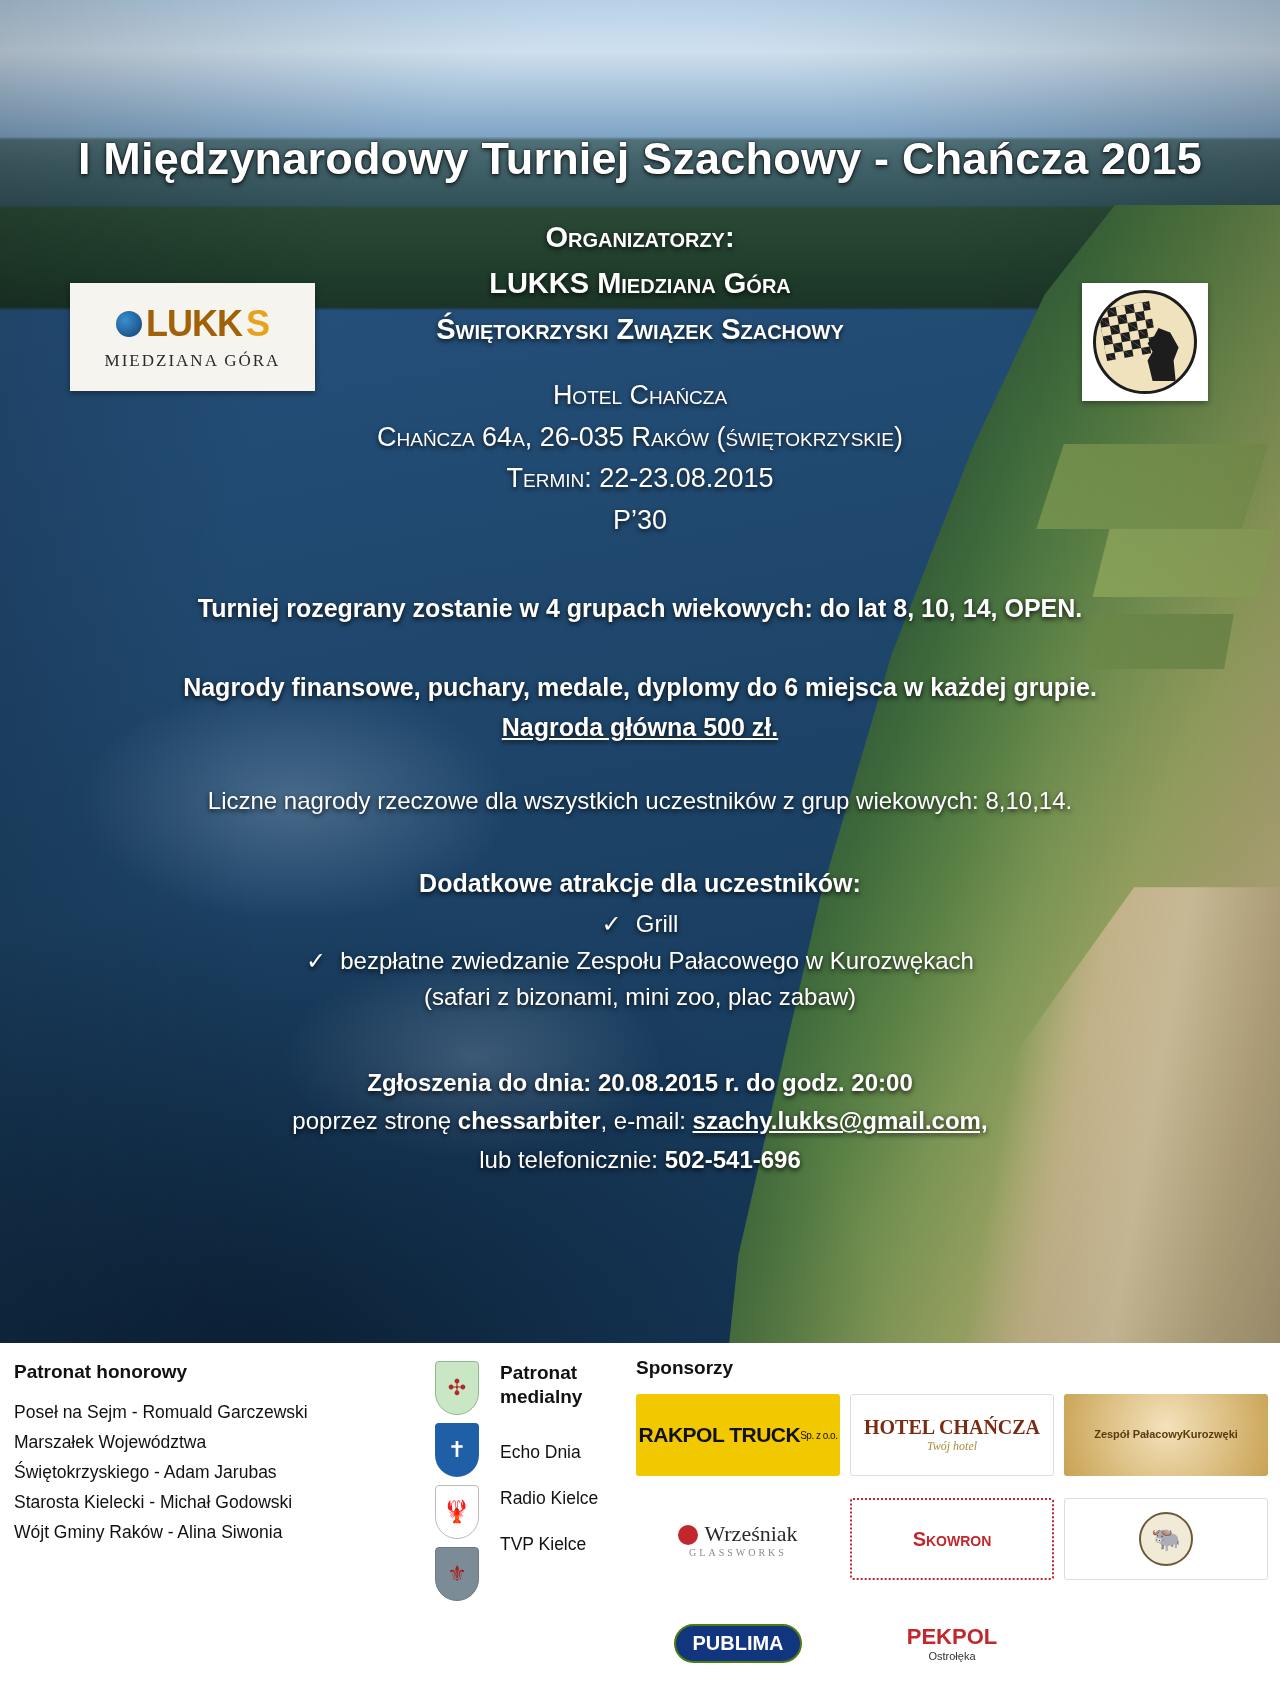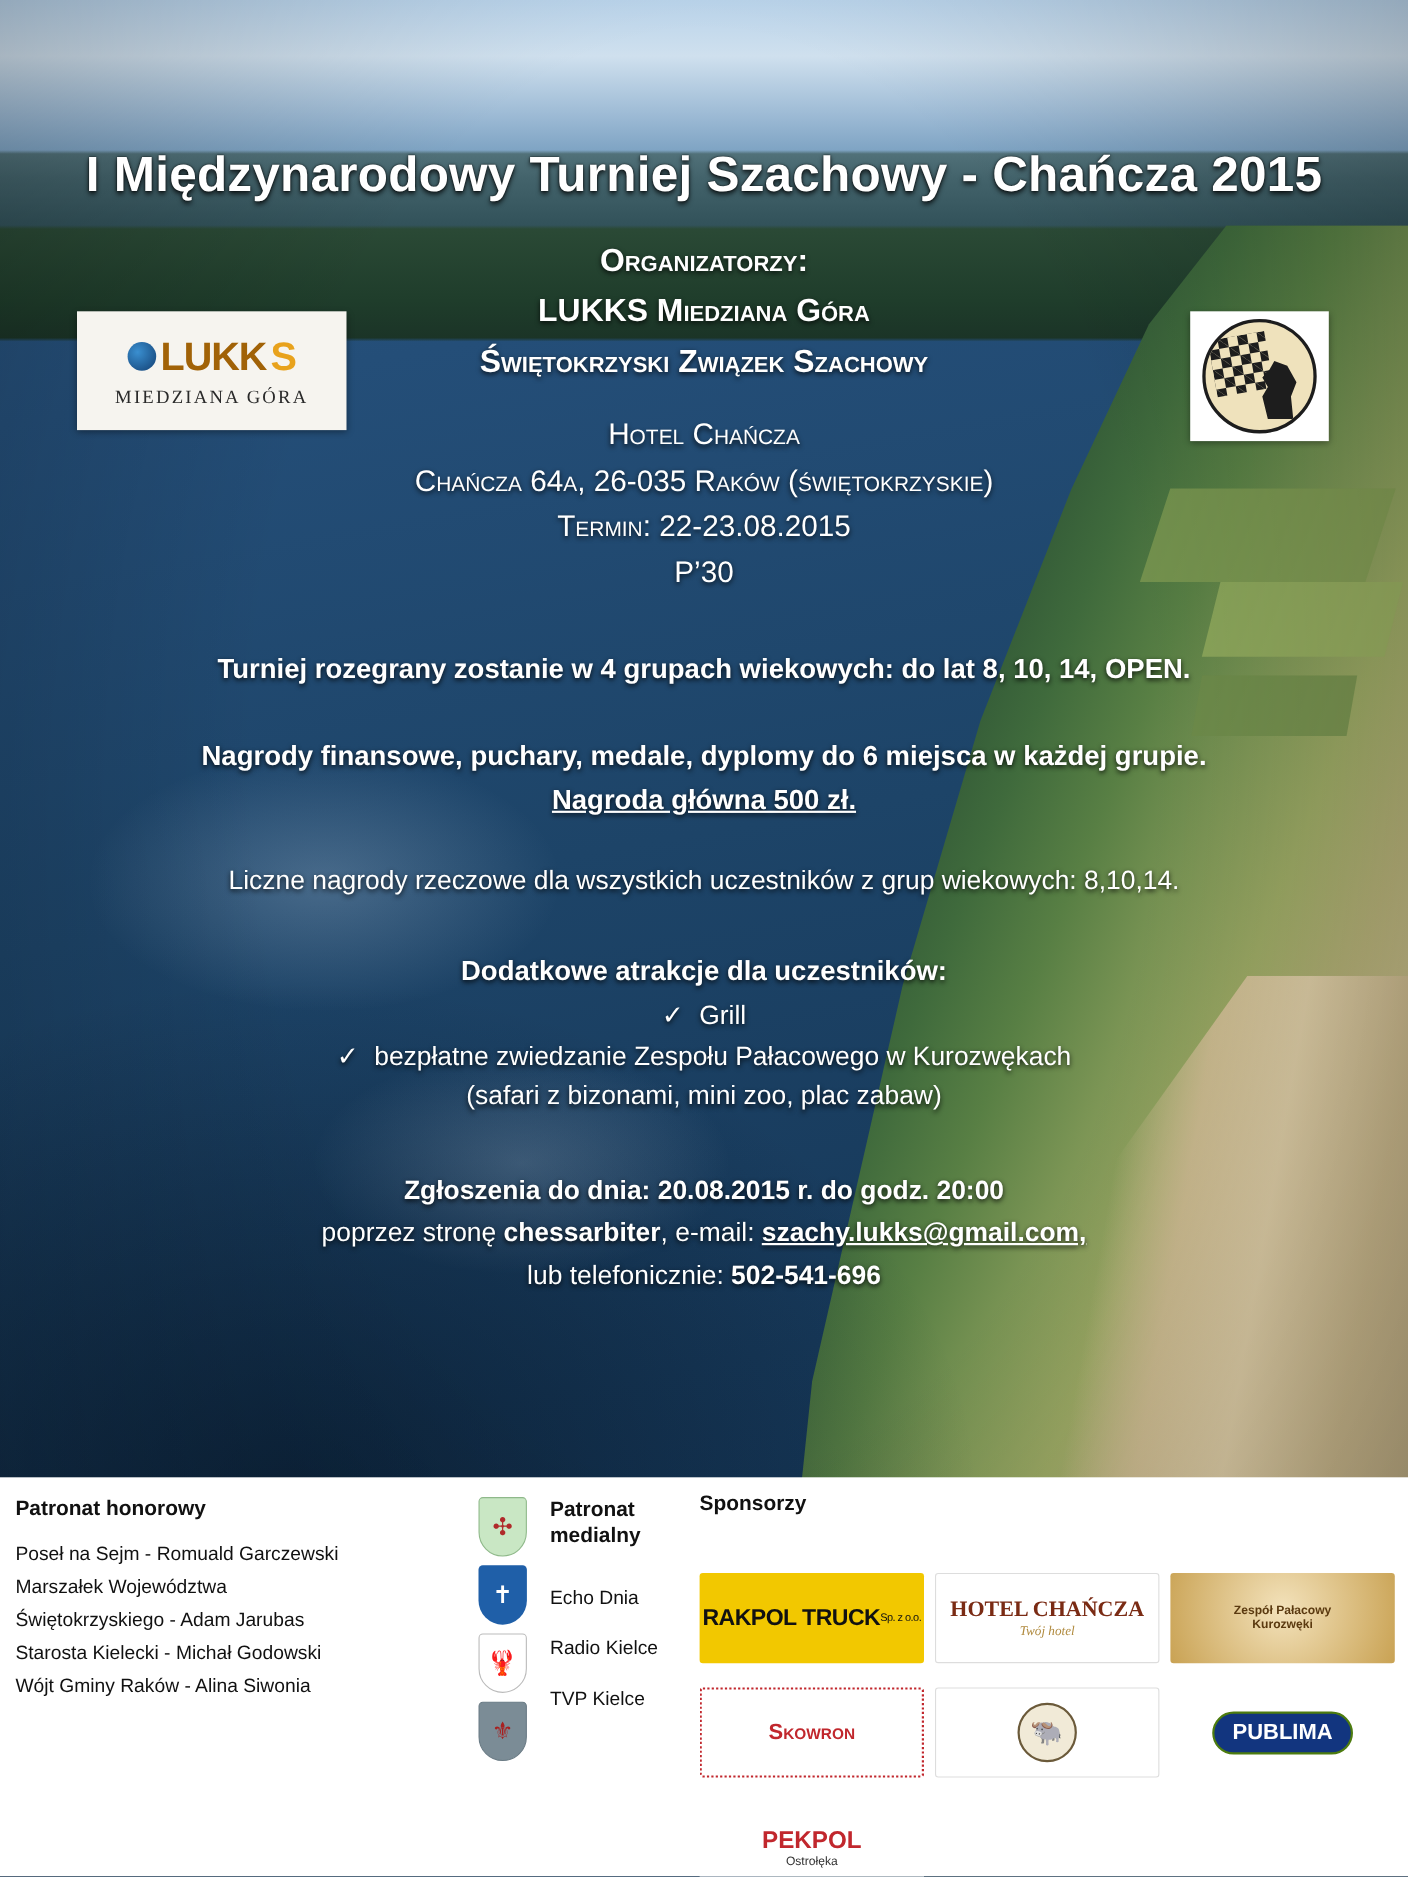--- a/index.html
+++ b/index.html
@@ -255,21 +255,21 @@
     display: flex; align-items: center; justify-content: center;
     font-size: 22px; color: #fff;
   }
   .crest-1 { background: #c9e7c4; border: 1px solid #8fb98a; color: #b02a2a; }
   .crest-2 { background: #1f5fa8; }
   .crest-3 { background: #ffffff; border: 1px solid #bbb; color: #c0392b; }
   .crest-4 { background: #7b8c96; border: 1px solid #6a7b85; color: #a72020; }
   .f-media { width: 130px; padding-top: 4px; gap: 16px; }
   .f-media .f-head { font-size: 19px; font-weight: bold; line-height: 1.25; margin-bottom: 12px; }
   .f-media .f-line { font-size: 17.5px; line-height: 1.72; }
-  .f-sponsors { flex: 1; padding-left: 6px; gap: 36px; }
+  .f-sponsors { flex: 1; padding-left: 6px; }
   .f-sponsors .f-head { font-size: 19px; font-weight: bold; margin-bottom: 8px; }
   .sponsor-grid {
     display: grid;
     grid-template-columns: repeat(3, 1fr);
     grid-auto-rows: 96px;
     gap: 8px 10px;
     align-items: center;
   }
   .sp {
     height: 82px;
@@ -295,21 +295,21 @@
   .sp-wrzesniak .dot {
     display: inline-block; width: 20px; height: 20px; border-radius: 50%;
     background: #c1272d; margin-right: 6px; vertical-align: middle;
   }
   .sp-skowron {
     background: #fff; border: 2px dotted #c1272d; color: #c1272d; font-size: 20px;
     font-variant: small-caps;
   }
   .sp-palace {
     background: radial-gradient(circle at 50% 40%, #f3e2bb, #c9a253);
-    color: #5b3a10; font-size: 11px; line-height: 1.2; flex-direction: column;
+    color: #5b3a10; font-size: 11px; line-height: 1.2; flex-direction: row;
   }
   .sp-publima { background: #fff; color: #1d3e8f; font-size: 20px; }
   .sp-publima .pill {
     background: #12357f; color: #fff; border-radius: 40px; padding: 6px 16px;
     border: 2px solid #4d7c0f;
   }
   .sp-pekpol {
     background: #fff; color: #c1272d; font-size: 22px; flex-direction: column;
   }
   .sp-pekpol .sub { font-size: 11px; color: #333; font-weight: normal; }
@@ -440,20 +440,24 @@
         <div class="sp sp-hotel">
           <span>HOTEL CHAŃCZA</span>
           <span class="sub">Twój hotel</span>
         </div>
 
         <div class="sp sp-palace">
           <span>Zespół Pałacowy</span>
           <span class="sub">Kurozwęki</span>
         </div>
 
+        <div class="sp sp-wrzesniak">
+          <span><span class="dot"></span><span>Wrześniak</span></span>
+          <span class="sub">GLASSWORKS</span>
+        </div>
 
         <div class="sp sp-skowron">
           <span>Skowron</span>
         </div>
 
         <div class="sp sp-bison">
           <span class="bison-circle">🐃</span>
         </div>
 
         <div class="sp sp-publima">

